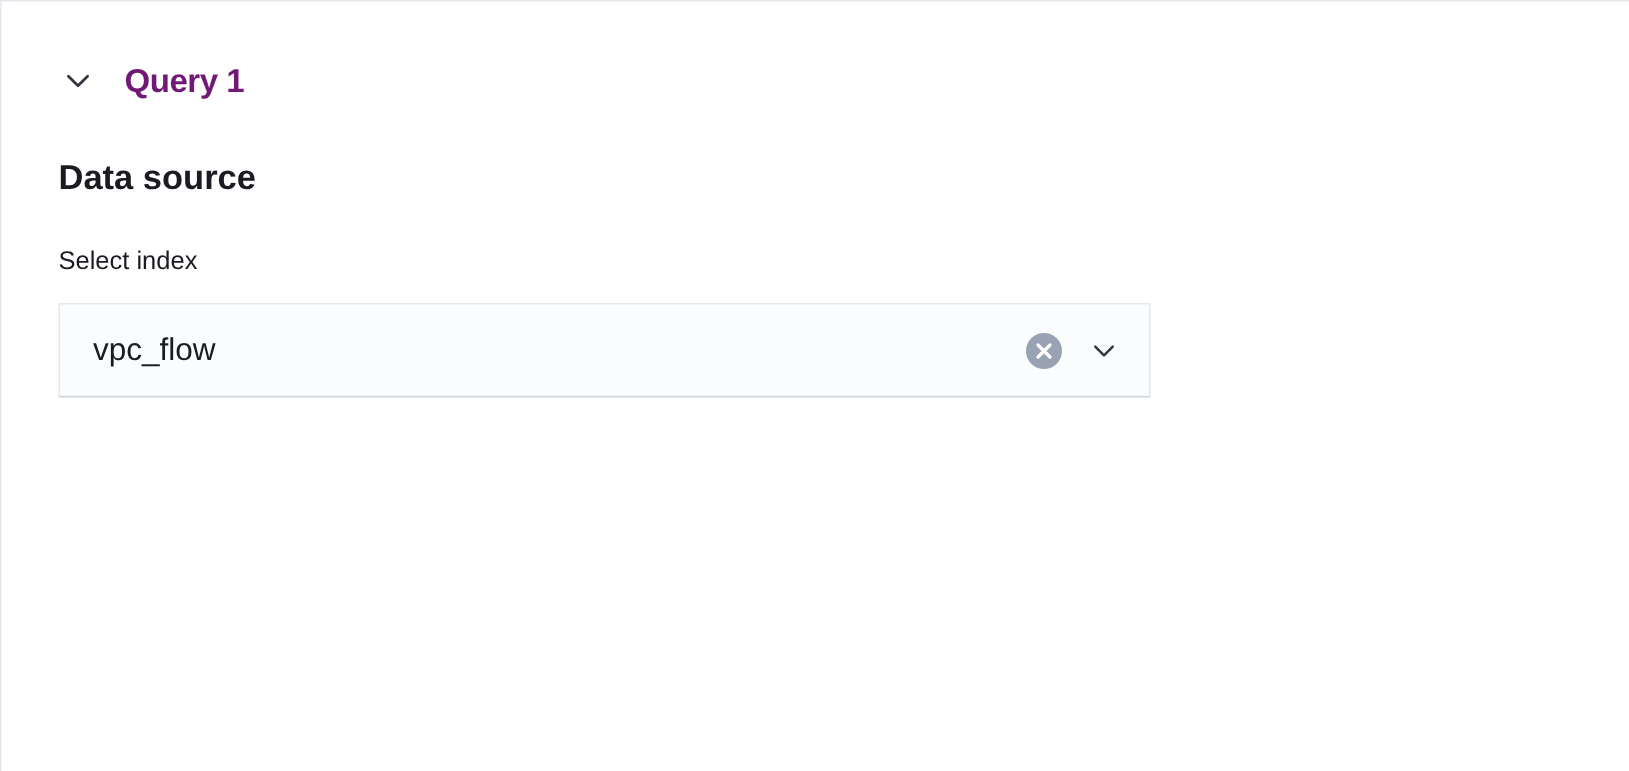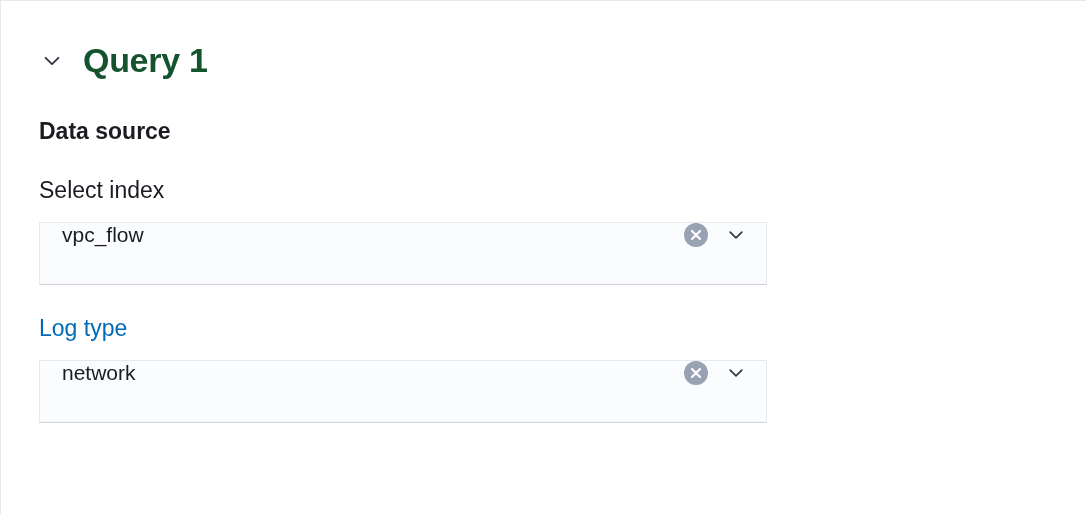--- a/index.html
+++ b/index.html
@@ -26,49 +26,50 @@
     }
     .chevron-toggle {
       display: flex;
       align-items: center;
       justify-content: center;
       width: 26px;
       height: 26px;
       cursor: pointer;
     }
     .query-title {
-      font-size: 34px;
+      font-size: 22px;
       font-weight: 700;
       letter-spacing: -0.3px;
-      color: #14532d;
+      color: #701a75;
     }
     .section-title {
       font-size: 23px;
       font-weight: 700;
       color: #1a1c21;
       margin-bottom: 32px;
     }
     .field-block { margin-bottom: 30px; }
     .field-label {
-      font-size: 23px;
+      font-size: 17px;
       font-weight: 400;
       color: #1a1c21;
       margin-bottom: 18px;
     }
     .field-label.link {
       color: #006bb4;
       cursor: pointer;
     }
     .select-box {
       width: 728px;
       height: 63px;
       background: #fbfcfd;
       border: 1px solid #e6e8ed;
       border-bottom: 1px solid #d0d4db;
       display: flex;
+      align-items: center;
       padding: 0 18px 0 22px;
       cursor: pointer;
       box-shadow: inset 0 -1px 0 rgba(0,0,0,0.02);
     }
     .select-value {
       flex: 1;
       font-size: 21px;
       color: #1a1c21;
       font-weight: 400;
     }
@@ -121,30 +122,14 @@
         </svg>
       </span>
       <span class="dropdown-chevron">
         <svg width="20" height="20" viewBox="0 0 24 24" fill="none">
           <path d="M5 8.5L12 15.5L19 8.5" stroke="#343741" stroke-width="2" stroke-linecap="round" stroke-linejoin="round"></path>
         </svg>
       </span>
     </div>
   </div>
 
-  <div class="field-block">
-    <div class="field-label link">Log type</div>
-    <div class="select-box">
-      <span class="select-value">network</span>
-      <span class="clear-btn">
-        <svg width="12" height="12" viewBox="0 0 12 12">
-          <path d="M2 2L10 10M10 2L2 10" stroke="#ffffff" stroke-width="2.2" stroke-linecap="round"></path>
-        </svg>
-      </span>
-      <span class="dropdown-chevron">
-        <svg width="20" height="20" viewBox="0 0 24 24" fill="none">
-          <path d="M5 8.5L12 15.5L19 8.5" stroke="#343741" stroke-width="2" stroke-linecap="round" stroke-linejoin="round"></path>
-        </svg>
-      </span>
-    </div>
-  </div>
 
 </div>
 
 </body></html>

